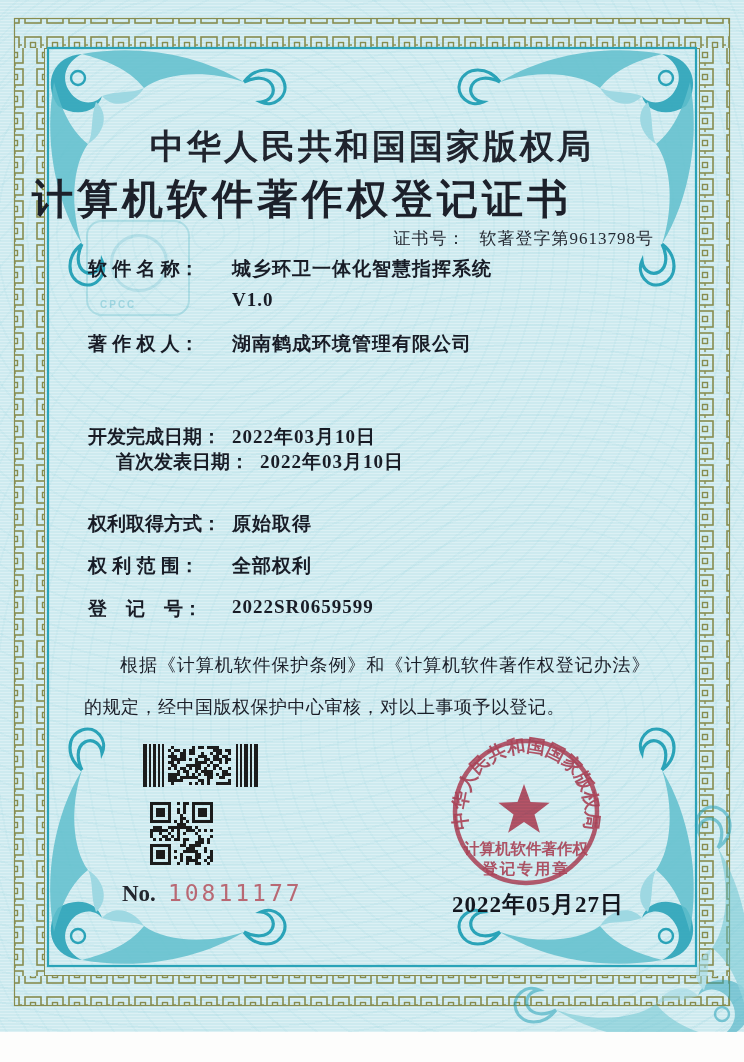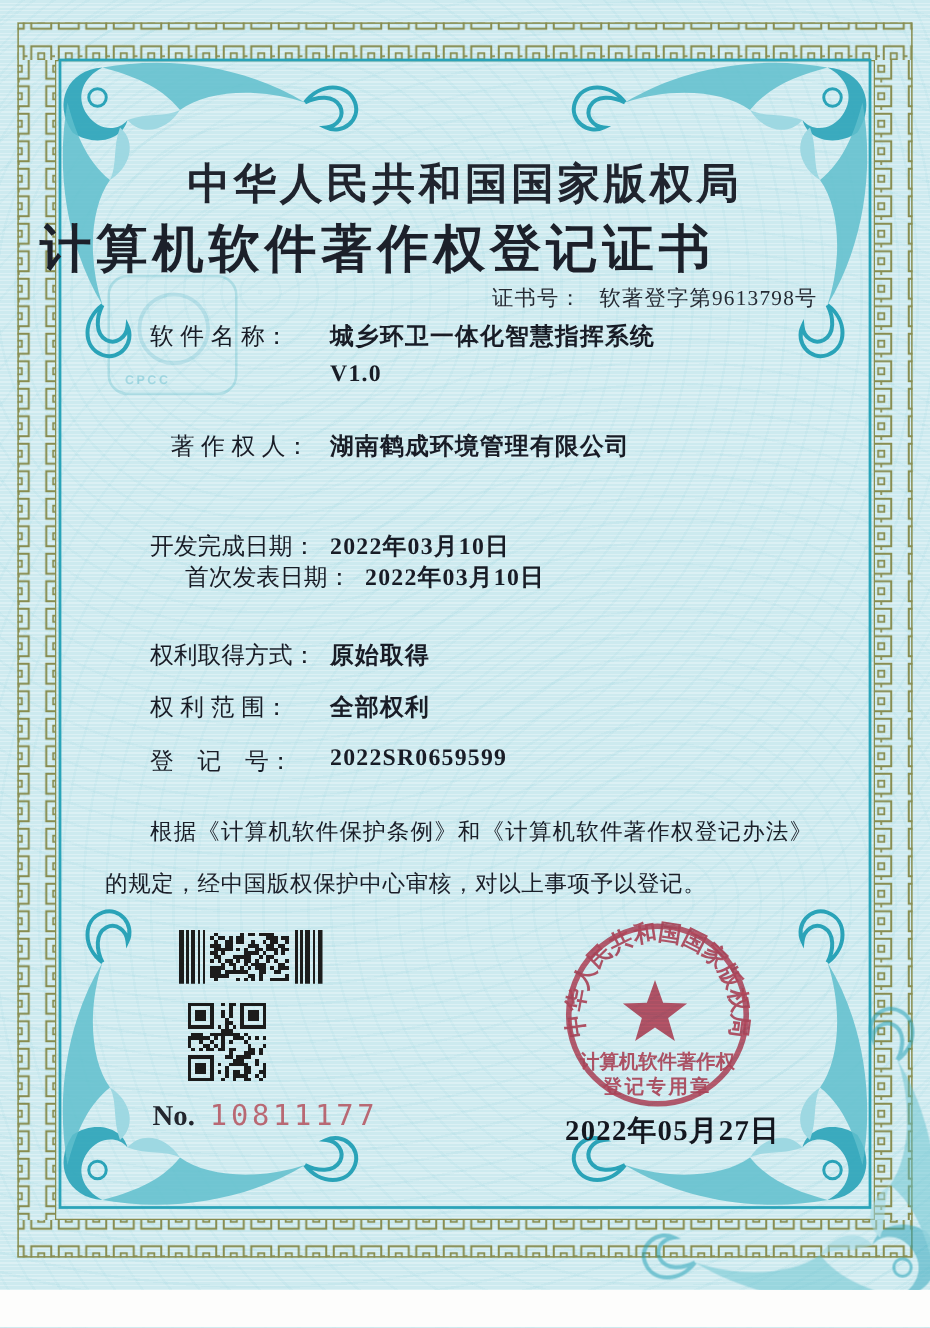--- a/index.html
+++ b/index.html
@@ -21,23 +21,23 @@
   .title{
     position:absolute;left:0;top:172px;width:604px;text-align:center;
     font-size:41px;font-weight:900;letter-spacing:4px;color:#1c202a;
   }
   .certno{
     position:absolute;top:227px;right:90px;
     font-size:17px;font-weight:400;color:#252a33;letter-spacing:1px;
   }
   .certno .certno-val{margin-left:14px;}
   .row{position:absolute;left:88px;font-size:19px;color:#181c26;white-space:nowrap;}
-  .row .lbl{display:inline-block;width:144px;font-family:"Liberation Sans",sans-serif;font-weight:400;vertical-align:top;padding-left:32px;}
+  .row .lbl{display:inline-block;width:144px;font-family:"Liberation Sans",sans-serif;font-weight:700;vertical-align:top;}
   .row .val{display:inline-block;font-weight:700;vertical-align:top;letter-spacing:1px;}
-  .f1{top:256px;} .f2{top:344px;text-align:center;} .f3{top:424px;} .f4{top:449px;margin-left:28px;}
+  .f1{top:256px;} .f2{top:331px;} .f3{top:424px;} .f4{top:449px;margin-left:28px;}
   .f5{top:511px;} .f6{top:553px;} .f7{top:596px;}
   .val .v2{margin-top:7px;}
   .statement{
     position:absolute;left:84px;top:644px;width:566px;
     font-size:18px;font-weight:400;line-height:42px;color:#1a1e28;
     text-align:justify;text-indent:2em;letter-spacing:0.5px;
   }
   .barcode{position:absolute;left:143px;top:744px;}
   .qr{position:absolute;left:150px;top:802px;}
   .serial{position:absolute;left:122px;top:880px;white-space:nowrap;}

